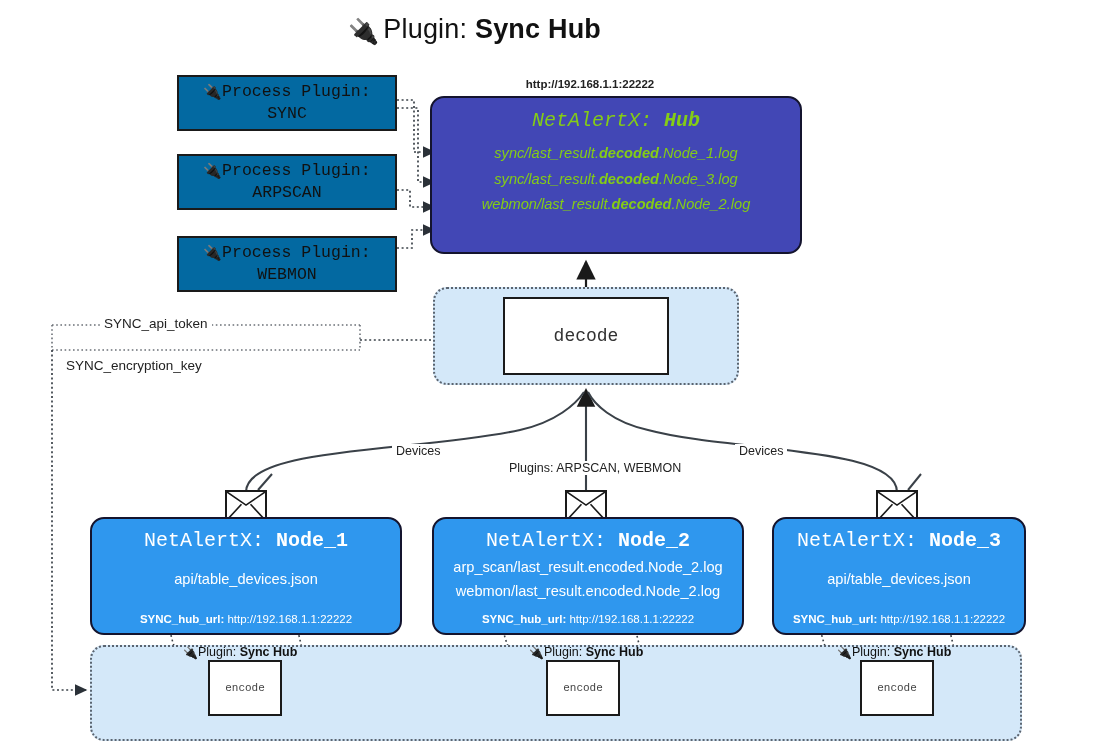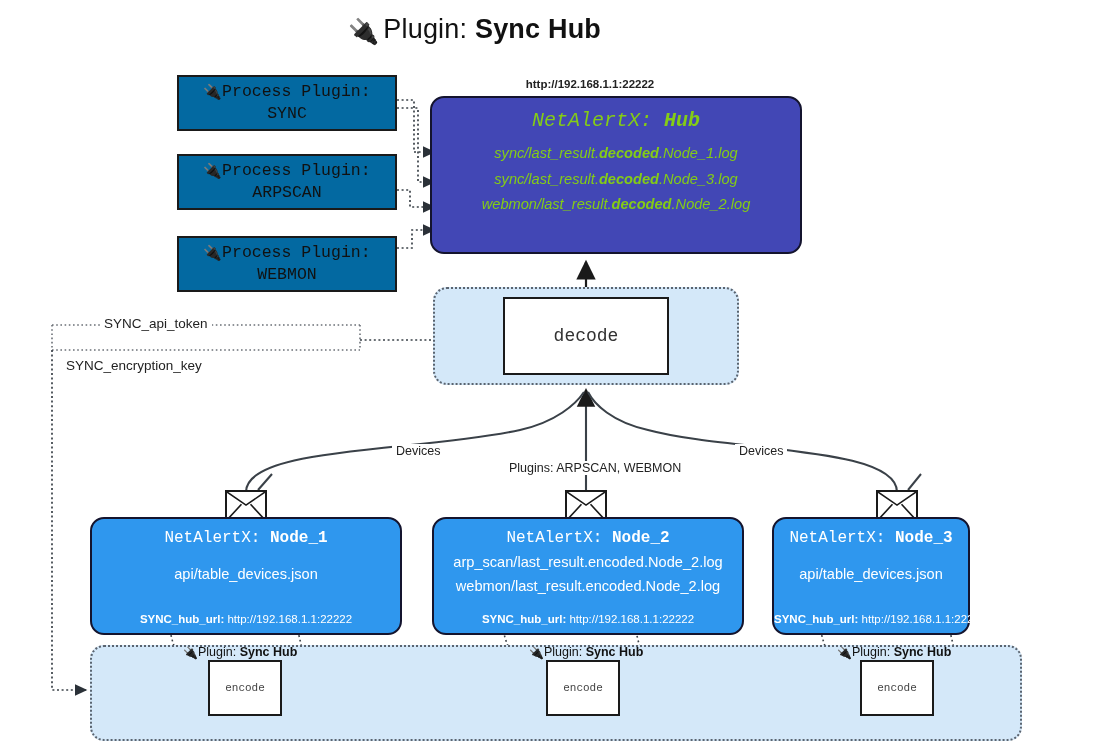--- a/index.html
+++ b/index.html
@@ -54,21 +54,21 @@
   .klabel{position:absolute;font-size:13.5px;color:#222;background:#fff;
           padding:0 4px;white-space:nowrap;}
 
   
   .elabel{position:absolute;font-size:12.5px;color:#222;background:#fff;
           padding:0 4px;white-space:nowrap;text-align:center;}
 
   
   .node{position:absolute;height:118px;background:#2f97ee;
         border:2px solid #14142e;border-radius:14px;box-sizing:border-box;color:#fff;}
-  .node .ntitle{text-align:center;margin-top:10px;font-size:16px;
+  .node .ntitle{text-align:center;margin-top:10px;font-size:20px;
         font-family:"Liberation Mono","DejaVu Sans Mono",monospace;}
   .node .ntitle b{font-weight:700;}
   .node .nline{text-align:center;font-size:14.6px;line-height:1.62;white-space:nowrap;}
   .node .nurl{position:absolute;left:0;right:0;bottom:8px;text-align:center;
         font-size:11.5px;white-space:nowrap;}
   .node .nurl b{font-weight:700;}
 
   
   .env{position:absolute;width:42px;height:32px;background:#fff;
        border:2px solid #1a1a1a;box-sizing:border-box;}
@@ -210,21 +210,21 @@
 
   <div class="node" style="left:432px;top:517px;width:312px;">
     <div class="ntitle"><span>NetAlertX: </span><b>Node_2</b></div>
     <div style="margin-top:4px;">
       <div class="nline"><span>arp_scan/last_result.</span><span>encoded</span><span>.Node_2.log</span></div>
       <div class="nline"><span>webmon/last_result.</span><span>encoded</span><span>.Node_2.log</span></div>
     </div>
     <div class="nurl"><b>SYNC_hub_url:</b><span> http://192.168.1.1:22222</span></div>
   </div>
 
-  <div class="node" style="left:772px;top:517px;width:198px;">
+  <div class="node" style="left:772px;top:517px;width:254px;">
     <div class="ntitle"><span>NetAlertX: </span><b>Node_3</b></div>
     <div style="margin-top:16px;">
       <div class="nline"><span>api/table_devices.json</span><b></b><span></span></div>
     </div>
     <div class="nurl"><b>SYNC_hub_url:</b><span> http://192.168.1.1:22222</span></div>
   </div>
 
   <div class="botwrap"></div>
 
   <div class="pluglab" style="left:183px;top:645px;">

